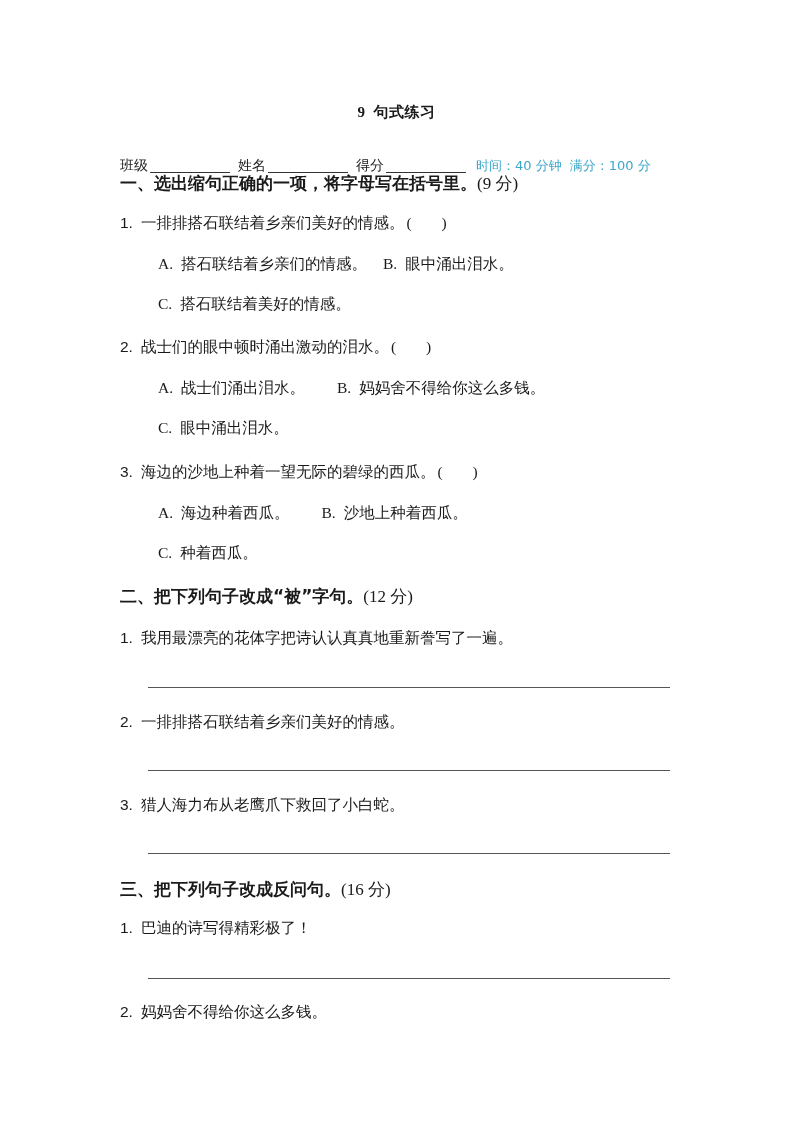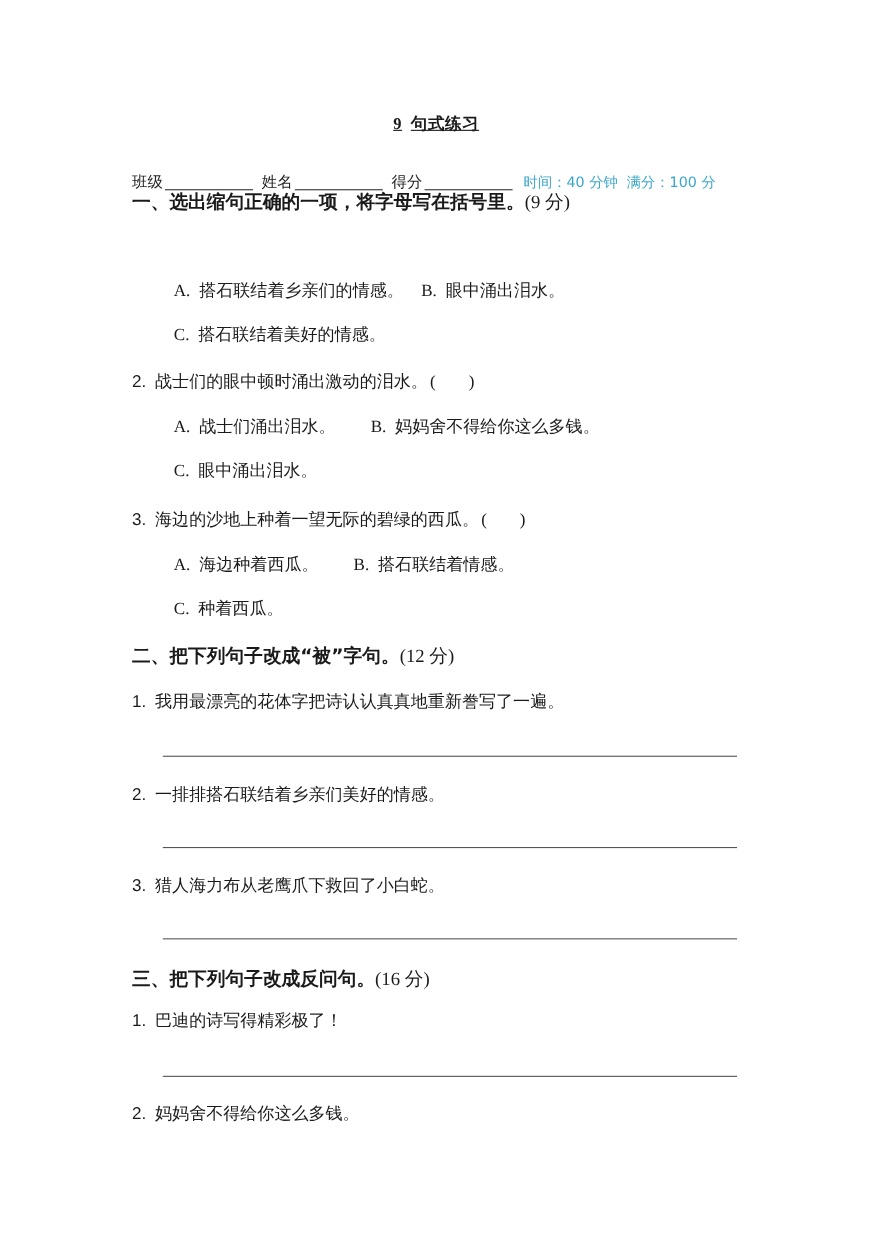--- a/index.html
+++ b/index.html
@@ -5,21 +5,21 @@
     html, body { margin: 0; padding: 0; background: #ffffff; }
     body {
       width: 793px; height: 1122px; position: relative; overflow: hidden;
       font-family: "DejaVu Serif", "Liberation Serif", serif;
       color: #1a1a1a;
     }
     .page { position: absolute; left: 0; top: 0; width: 793px; height: 1122px; }
     .abs { position: absolute; white-space: nowrap; }
     .title {
       left: 0; width: 793px; top: 103px; text-align: center;
-      font-size: 15px; font-weight: bold; letter-spacing: 0.5px; text-decoration: underline;
+      font-size: 15px; font-weight: bold; letter-spacing: 0.5px;
     }
     .title .num { font-family: "Liberation Serif", serif; margin-right: 8px; }
     .info { top: 157px; left: 120px; font-size: 14px; display: flex; align-items: flex-end; }
     .info .lbl { color: #222; }
     .info .blank {
       display: inline-block; width: 80px; border-bottom: 1px solid #333;
       height: 15px; margin: 0 8px 2px 2px;
     }
     .info .meta { color: #3aa6c9; font-family: "DejaVu Sans", sans-serif; font-size: 13px; margin-left: 2px; }
     .info .meta span { margin-right: 8px; }
@@ -54,20 +54,23 @@
     <span class="blank"></span>
     <span class="meta">
       <span>时间：40 分钟</span><span>满分：100 分</span>
     </span>
   </div>
 
   <div class="abs section" style="top:172px;">
     <span>一、选出缩句正确的一项，将字母写在括号里。</span><span class="pts">(9 分)</span>
   </div>
 
+  <div class="abs q" style="top:213px;">
+    <span class="qn">1.</span><span>一排排搭石联结着乡亲们美好的情感。</span><span class="paren"><span>(</span><span class="gap"></span><span>)</span></span>
+  </div>
   <div class="abs opt" style="top:254px;">
     <span><span class="ol">A.</span><span>搭石联结着乡亲们的情感。</span></span>
     <span style="display:inline-block;width:6px;"></span>
     <span><span class="ol">B.</span><span>眼中涌出泪水。</span></span>
   </div>
   <div class="abs opt" style="top:294px;">
     <span><span class="ol">C.</span><span>搭石联结着美好的情感。</span></span>
   </div>
 
   <div class="abs q" style="top:337px;">
@@ -81,21 +84,21 @@
   <div class="abs opt" style="top:418px;">
     <span><span class="ol">C.</span><span>眼中涌出泪水。</span></span>
   </div>
 
   <div class="abs q" style="top:462px;">
     <span class="qn">3.</span><span>海边的沙地上种着一望无际的碧绿的西瓜。</span><span class="paren"><span>(</span><span class="gap"></span><span>)</span></span>
   </div>
   <div class="abs opt" style="top:503px;">
     <span><span class="ol">A.</span><span>海边种着西瓜。</span></span>
     <span style="display:inline-block;width:22px;"></span>
-    <span><span class="ol">B.</span><span>搭石联结着情感。</span></span>
+    <span><span class="ol">B.</span><span>沙地上种着西瓜。</span></span>
   </div>
   <div class="abs opt" style="top:543px;">
     <span><span class="ol">C.</span><span>种着西瓜。</span></span>
   </div>
 
   <div class="abs section" style="top:585px;">
     <span>二、把下列句子改成“被”字句。</span><span class="pts">(12 分)</span>
   </div>
 
   <div class="abs q" style="top:628px;">

